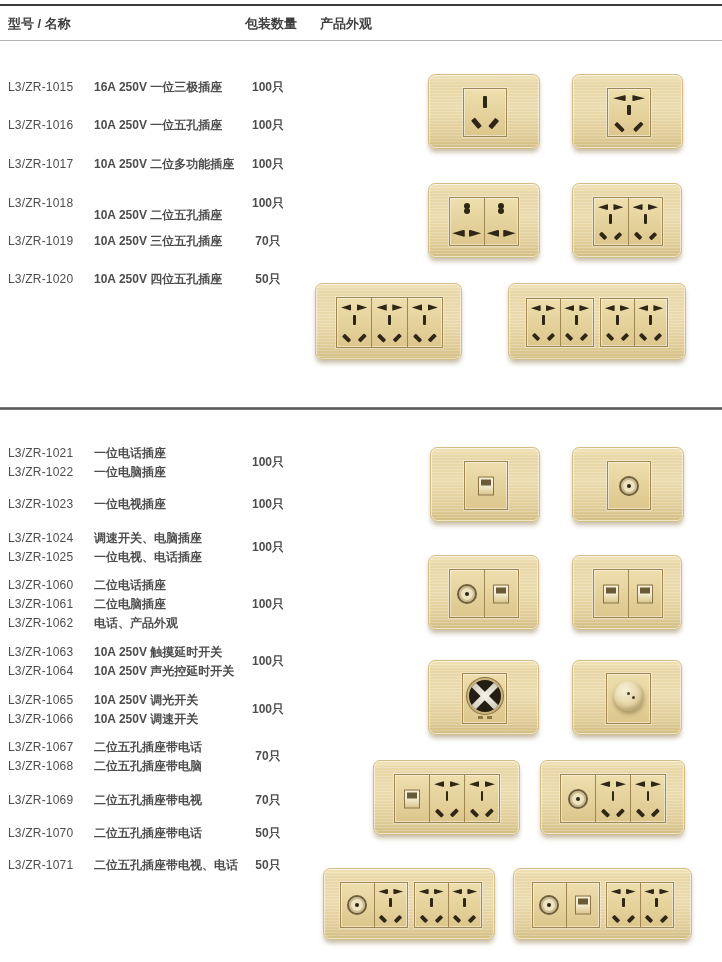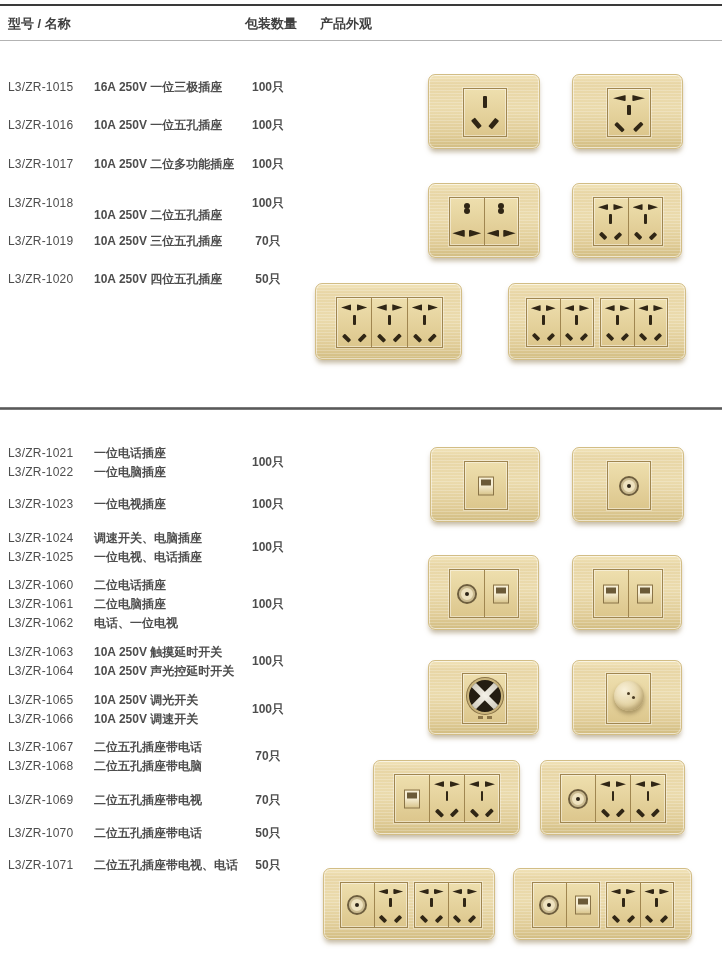--- a/index.html
+++ b/index.html
@@ -120,21 +120,21 @@
   <div class="cell desc" style="top:531px">调速开关、电脑插座</div>
   <div class="cell model" style="top:550px">L3/ZR-1025</div>
   <div class="cell desc" style="top:550px">一位电视、电话插座</div>
   <div class="cell qty" style="top:540px">100只</div>
 
   <div class="cell model" style="top:578px">L3/ZR-1060</div>
   <div class="cell desc" style="top:578px">二位电话插座</div>
   <div class="cell model" style="top:597px">L3/ZR-1061</div>
   <div class="cell desc" style="top:597px">二位电脑插座</div>
   <div class="cell model" style="top:616px">L3/ZR-1062</div>
-  <div class="cell desc" style="top:616px">电话、一位电视</div>
+  <div class="cell desc" style="top:616px">电话、产品外观</div>
   <div class="cell qty" style="top:597px">100只</div>
 
   <div class="cell model" style="top:645px">L3/ZR-1063</div>
   <div class="cell desc" style="top:645px">10A 250V 触摸延时开关</div>
   <div class="cell model" style="top:664px">L3/ZR-1064</div>
   <div class="cell desc" style="top:664px">10A 250V 声光控延时开关</div>
   <div class="cell qty" style="top:654px">100只</div>
 
   <div class="cell model" style="top:693px">L3/ZR-1065</div>
   <div class="cell desc" style="top:693px">10A 250V 调光开关</div>

